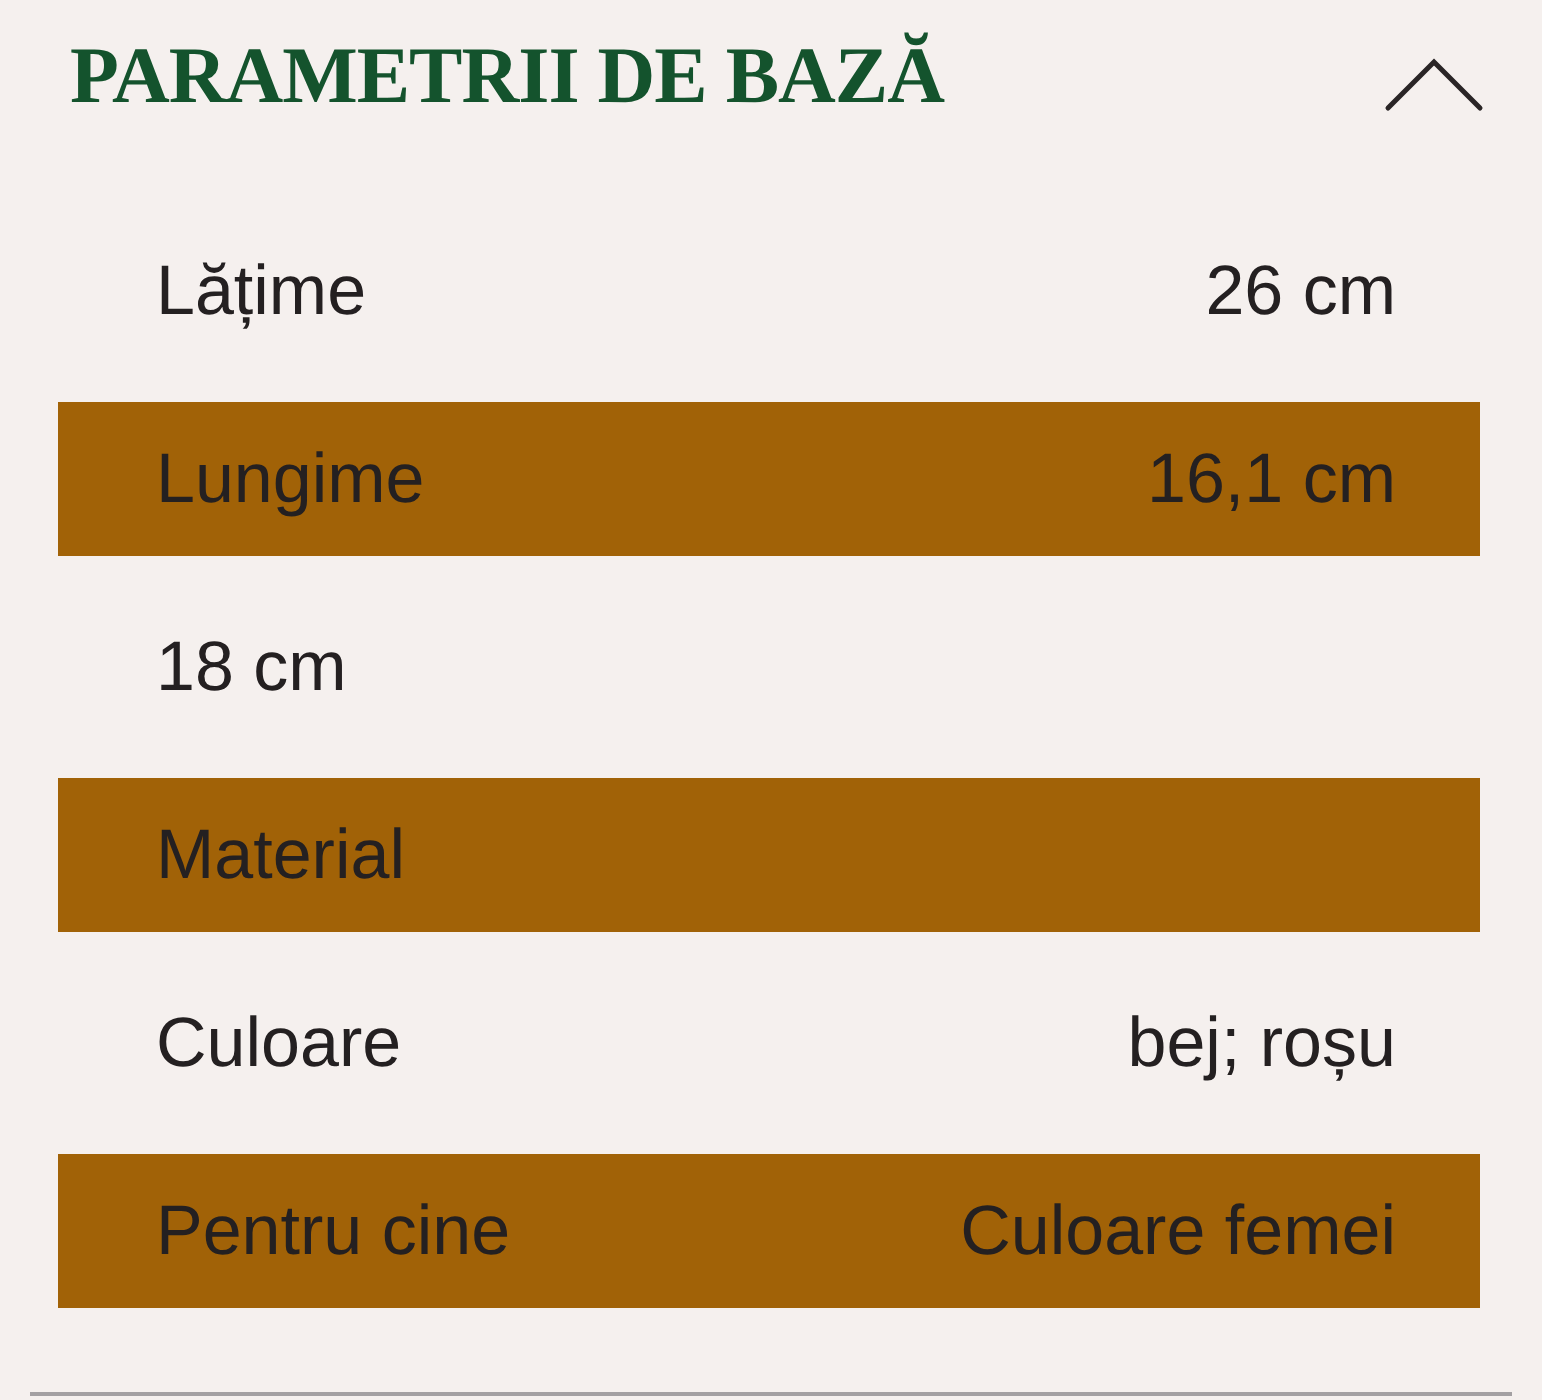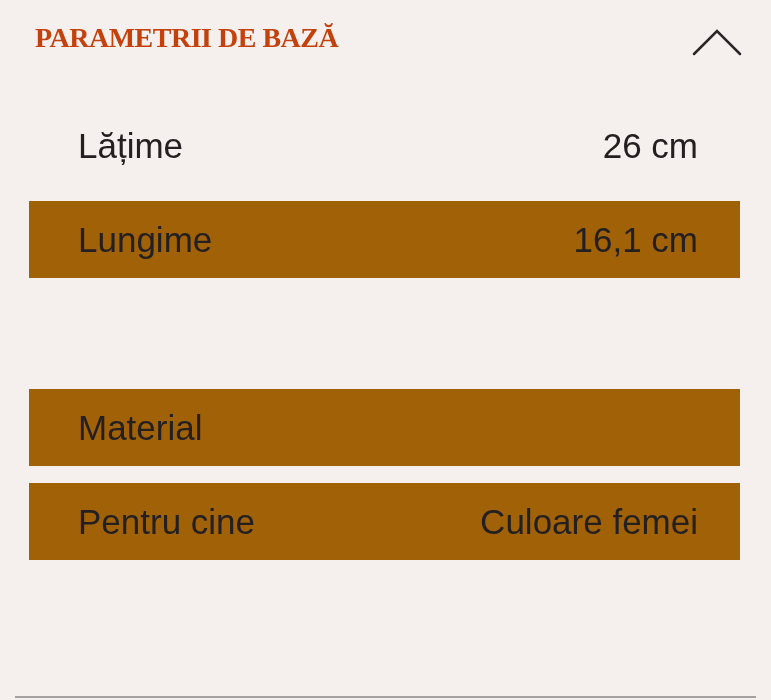--- a/index.html
+++ b/index.html
@@ -13,24 +13,24 @@
   .header{
     display:flex;
     align-items:center;
     justify-content:space-between;
     padding:16px 29px 0 35px;
     cursor:pointer;
   }
   .title{
     font-family:"Liberation Serif",serif;
     font-weight:700;
-    font-size:28px;
+    font-size:40px;
     line-height:44px;
     letter-spacing:-0.5px;
-    color:#c2410c;
+    color:#14532d;
     white-space:nowrap;
   }
   .chevron{
     width:50px;height:27px;
     margin-top:8px;
     flex:0 0 auto;
   }
   .rows{margin-top:47px;}
   .row{
     display:flex;
@@ -72,26 +72,31 @@
       <span class="label">Lățime</span>
       <span class="value">26 cm</span>
     </div>
 
     <div class="row alt">
       <span class="label">Lungime</span>
       <span class="value">16,1 cm</span>
     </div>
 
     <div class="row">
+      <span class="value">18 cm</span>
     </div>
 
     <div class="row alt">
       <span class="label">Material</span>
     </div>
 
+    <div class="row">
+      <span class="label">Culoare</span>
+      <span class="value">bej; roșu</span>
+    </div>
 
     <div class="row alt">
       <span class="label">Pentru cine</span>
       <span class="value">Culoare femei</span>
     </div>
 
   </div>
 
   <div class="divider"></div>
 

